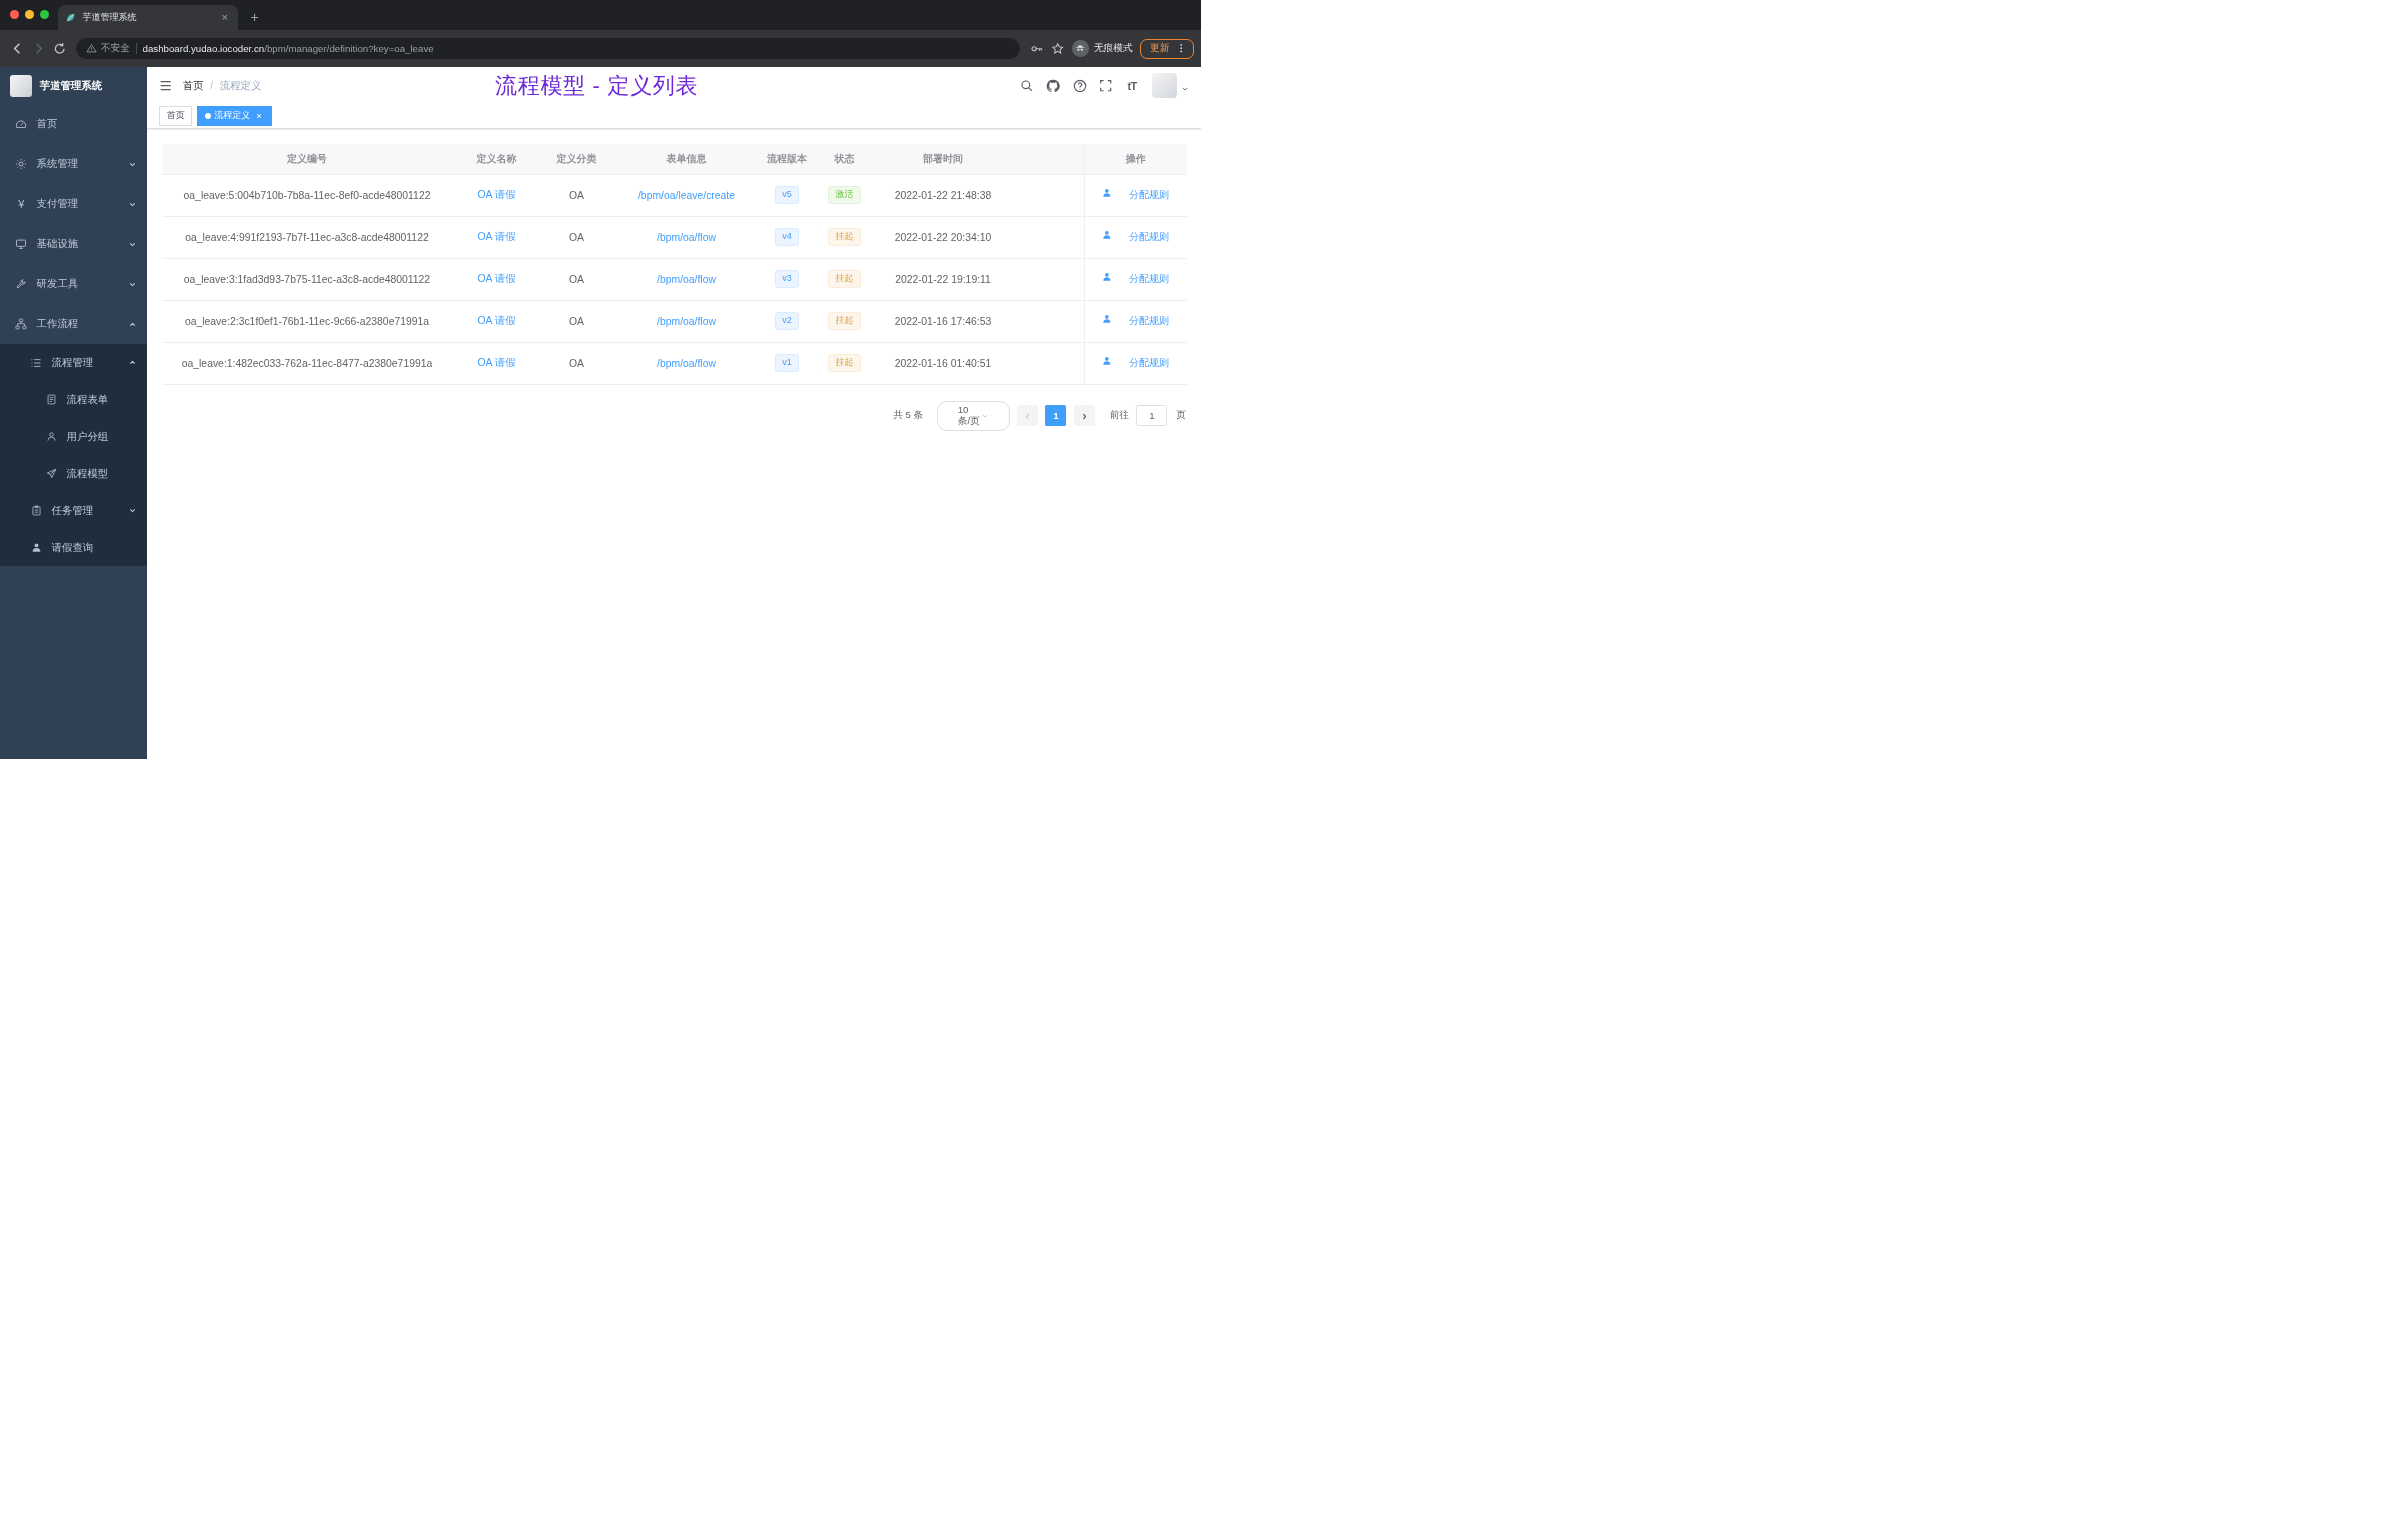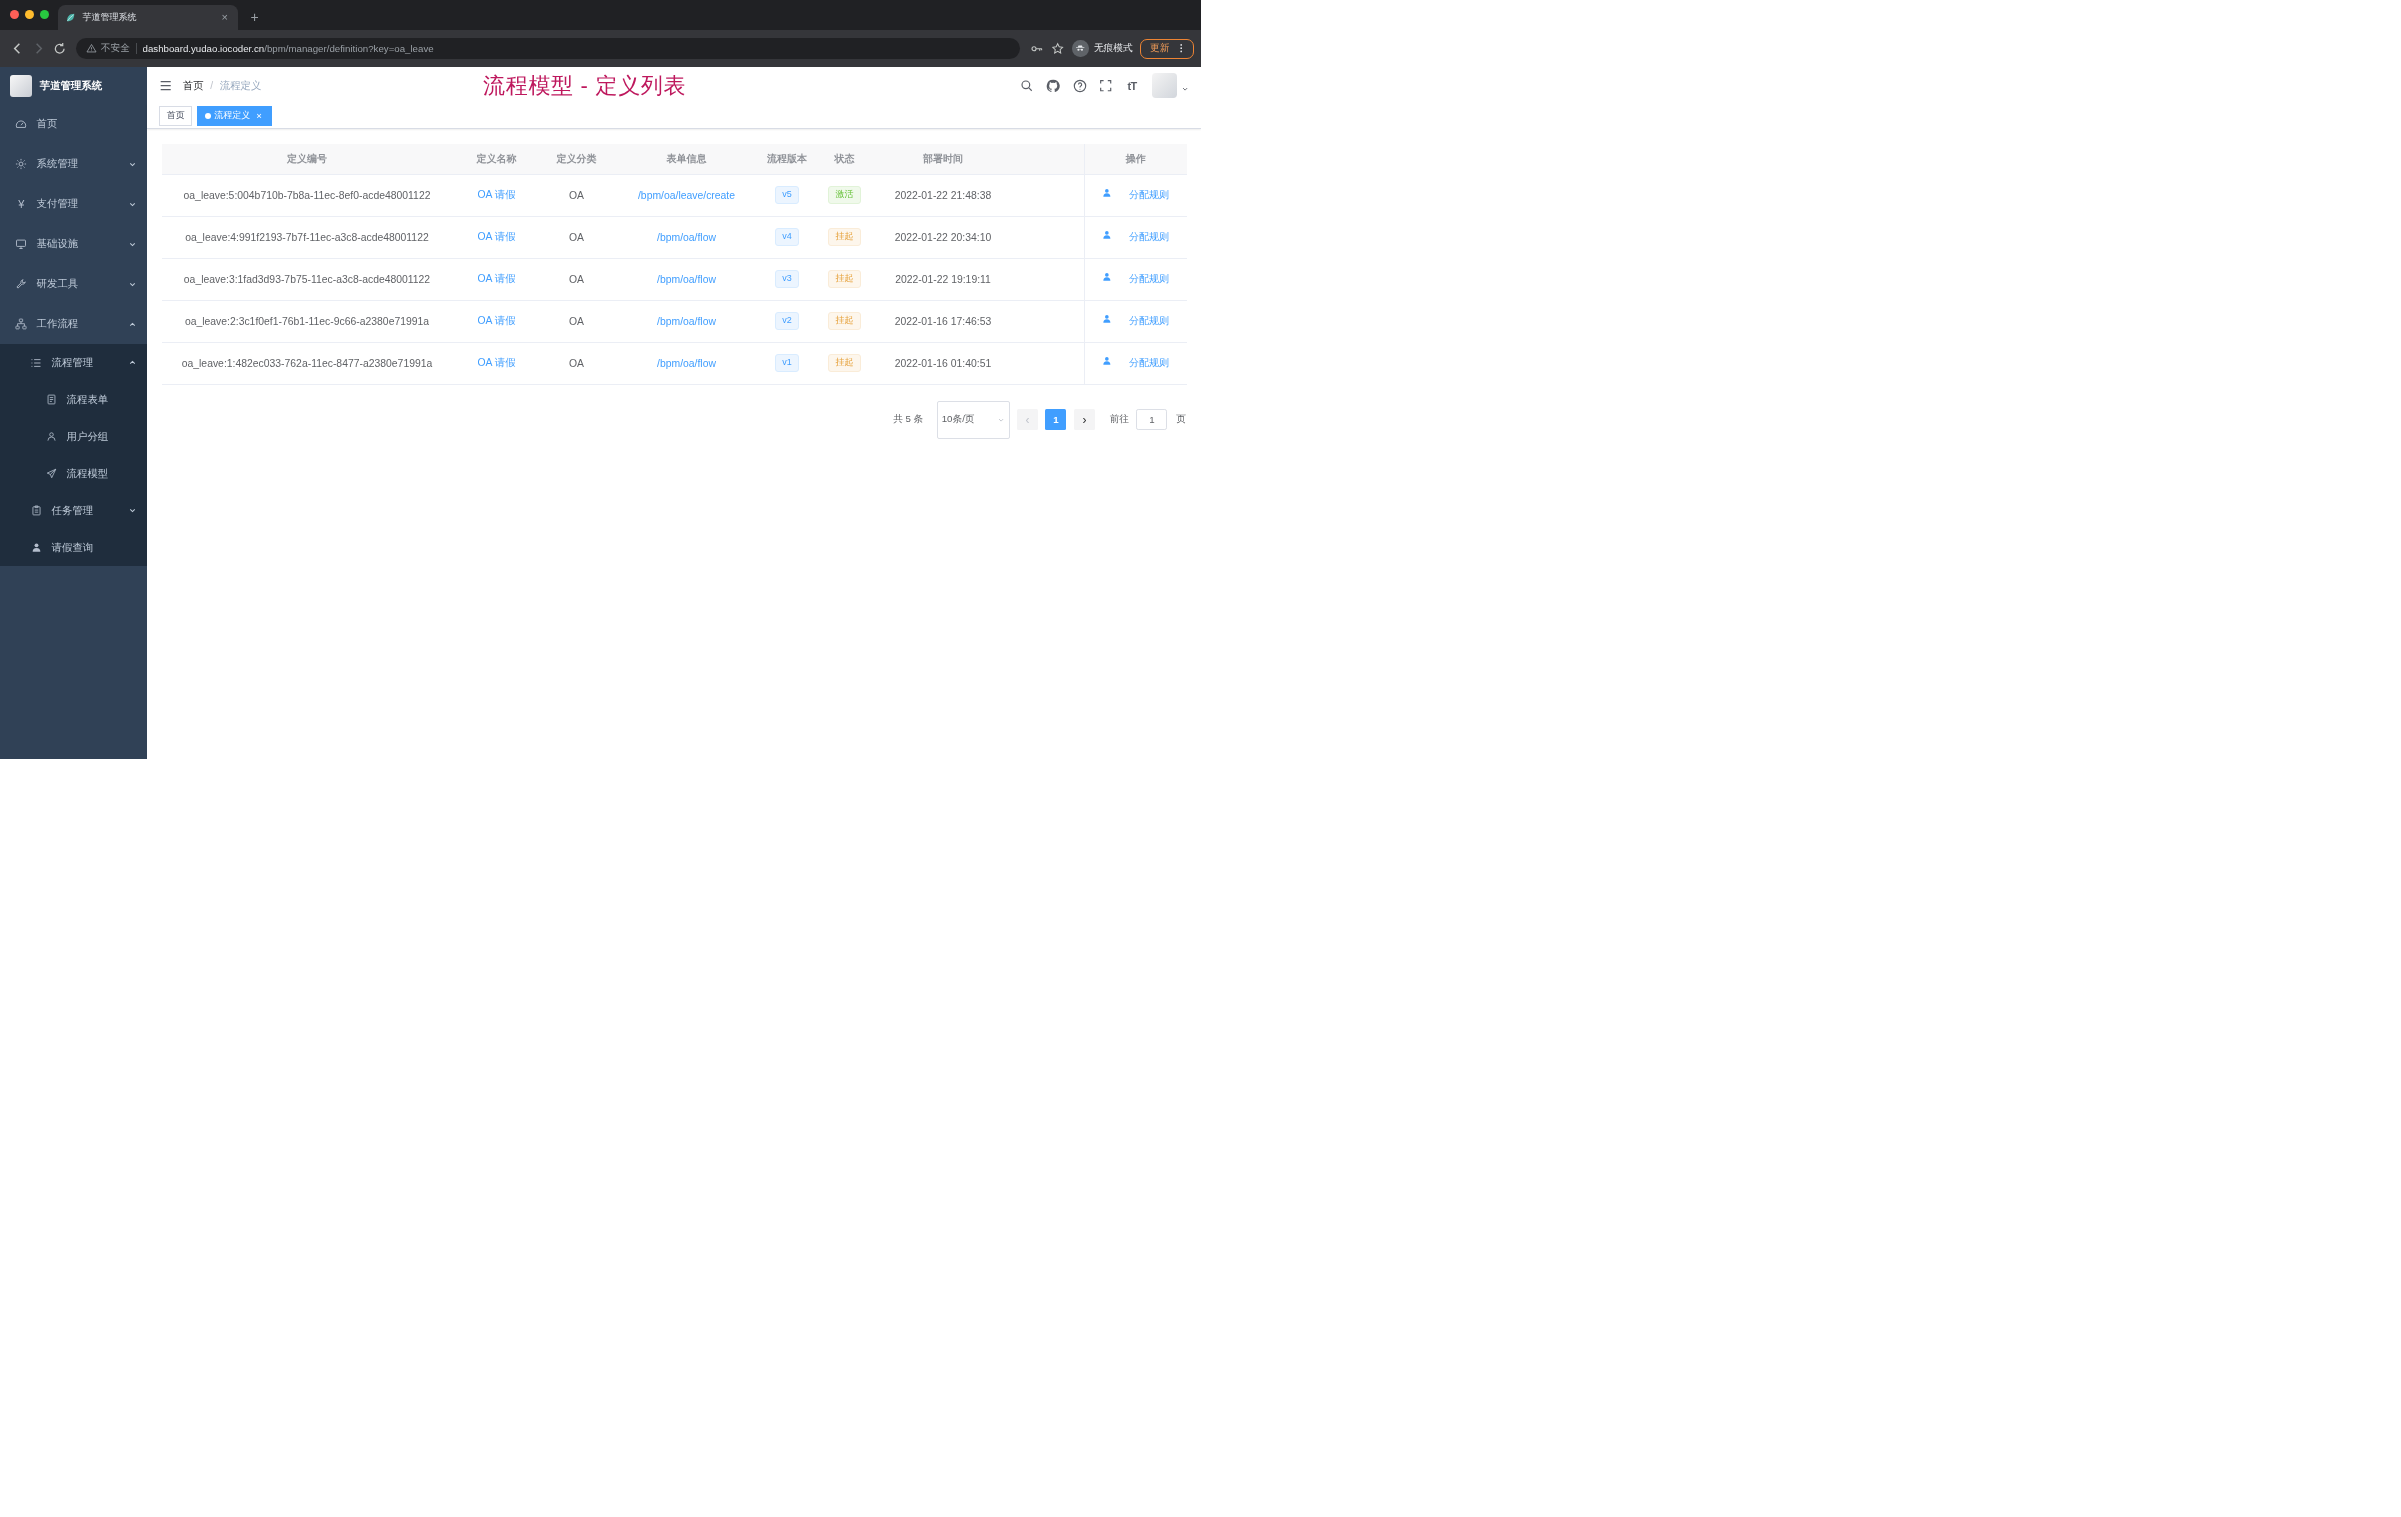--- a/index.html
+++ b/index.html
@@ -44,21 +44,21 @@
   .submenu .menu-item{height:37px;padding-left:30px}
   .submenu .menu-item.level2{padding-left:45px}
 
   .main{flex:1;display:flex;flex-direction:column;min-width:0;background:#fff}
   .navbar{height:37px;display:flex;align-items:center;padding:0 12px;position:relative;background:#fff;flex-shrink:0}
   .hamburger{color:#5a5e66;margin-right:10.4px;display:flex;cursor:pointer}
   .breadcrumb{font-size:10.4px;display:flex;gap:6.7px;align-items:center}
   .bc-home{color:#303133;cursor:pointer}
   .bc-sep{color:#c0c4cc}
   .bc-current{color:#97a8be}
-  .annotation{position:absolute;left:336px;top:50%;transform:translateY(-50%);color:#be185d;font-size:22px;letter-spacing:0.7px;white-space:nowrap;pointer-events:none}
+  .annotation{position:absolute;left:348px;top:50%;transform:translateY(-50%);color:#6d28d9;font-size:22px;letter-spacing:0.7px;white-space:nowrap;pointer-events:none}
   .nav-right{margin-left:auto;display:flex;align-items:center;gap:8.2px;color:#5a5e66}
   .nav-icon{width:18px;height:18px;display:flex;align-items:center;justify-content:center;cursor:pointer}
   .font-icon{font-size:11px;font-weight:700;letter-spacing:-0.7px}
   .avatar-wrap{display:flex;align-items:center;gap:3.7px;cursor:pointer;margin-left:3px}
   .avatar{width:25px;height:25px;border-radius:3.7px;background:linear-gradient(135deg,#f4f4f4,#d2d6dc)}
   .avatar-caret{color:#5a5e66;display:flex;margin-top:7.4px}
 
   .tagsbar{height:25px;background:#fff;border-bottom:0.7px solid #d8dce5;box-shadow:0 0.7px 2.2px rgba(0,0,0,.12);display:flex;align-items:center;padding:0 12px;gap:4.5px;flex-shrink:0}
   .tag{height:19.3px;display:flex;align-items:center;gap:3.7px;border:0.7px solid #d8dce5;background:#fff;color:#495060;font-size:9px;padding:0 6.7px;cursor:pointer}
   .tag.active{background:#409eff;border-color:#409eff;color:#fff}
@@ -72,21 +72,21 @@
   .col-action{border-left:0.7px solid #ebeef5}
   .link{color:#409eff;cursor:pointer}
   .ver-tag{display:inline-block;padding:1.5px 6.7px;font-size:9px;line-height:13.4px;border-radius:3px;background:#ecf5ff;border:0.7px solid #d9ecff;color:#409eff}
   .status-tag{display:inline-block;padding:1.5px 6.7px;font-size:9px;line-height:13.4px;border-radius:3px}
   .st-success{background:#f0f9eb;border:0.7px solid #e1f3d8;color:#67c23a}
   .st-warning{background:#fdf6ec;border:0.7px solid #faecd8;color:#e6a23c}
   .action-link{color:#409eff;font-size:10px;display:inline-flex;align-items:flex-start;gap:17px;cursor:pointer}
 
   .pager{display:flex;align-items:center;justify-content:flex-end;gap:7.4px;margin-top:16.3px;color:#606266;font-size:9.7px}
   .pg-total{margin-right:6px}
-  .pg-select{width:73px;height:38px;border:0.7px solid #dcdfe6;border-radius:2px;display:flex;align-items:center;justify-content:space-between;padding:0 4px;color:#606266;cursor:pointer;background:#fff}
+  .pg-select{width:73px;height:30px;border:0.7px solid #dcdfe6;border-radius:10px;display:flex;align-items:center;justify-content:space-between;padding:0 20px;color:#606266;cursor:pointer;background:#fff}
   .pg-caret{color:#c0c4cc;display:flex}
   .pg-btn{min-width:21px;height:21px;background:#f4f4f5;border-radius:1.5px;display:flex;align-items:center;justify-content:center;cursor:pointer;color:#303133;font-size:12px;line-height:1}
   .pg-btn.disabled{color:#c0c4cc;cursor:not-allowed}
   .pg-page{min-width:21px;height:21px;border-radius:1.5px;background:#409eff;color:#fff;display:flex;align-items:center;justify-content:center;font-weight:600;cursor:pointer}
   .pg-goto{margin-left:7.4px}
   .pg-input{width:31px;height:21px;border:0.7px solid #dcdfe6;border-radius:2.2px;text-align:center;color:#606266;font-size:9.7px;font-family:inherit;background:#fff}
   .pg-unit{margin-left:1.5px}
 </style>
 </head>
 <body>

